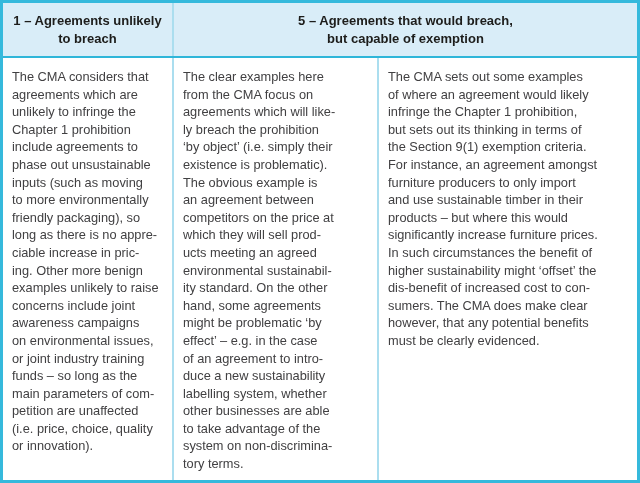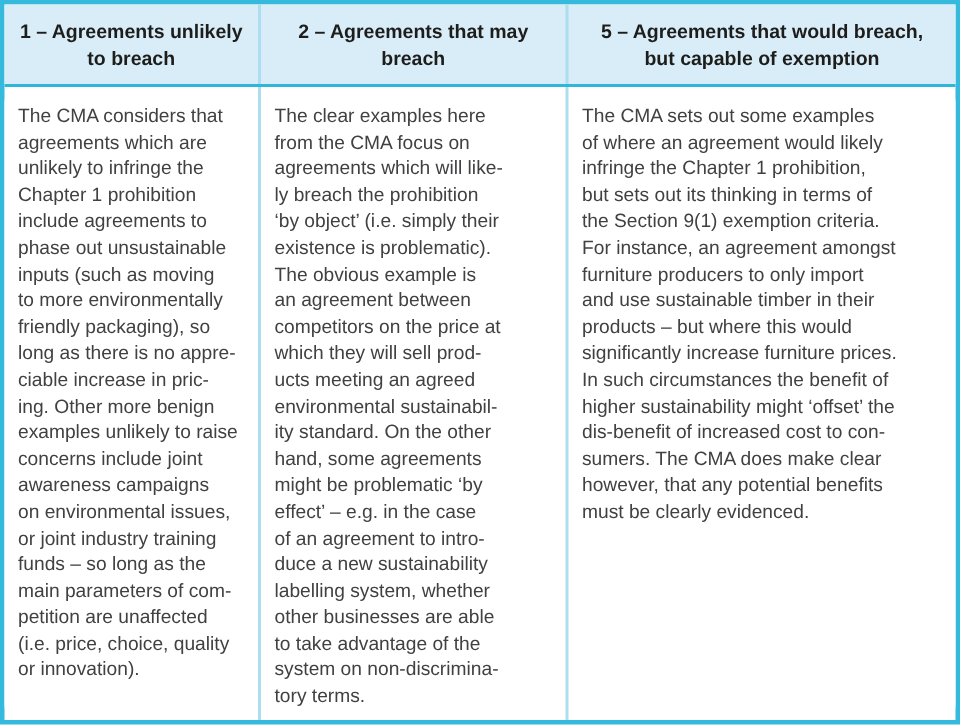--- a/index.html
+++ b/index.html
@@ -27,21 +27,20 @@
   .header-row {
     display: flex;
     flex: 0 0 53px;
     background: #d9edf8;
     border-bottom: 2px solid #2fb6d9;
   }
   .body-row {
     display: flex;
     flex: 1 1 auto;
     background: #ffffff;
-    border-radius: 10px;
   }
   .hcell {
     box-sizing: border-box;
     display: flex;
     align-items: center;
     justify-content: center;
     text-align: center;
     font-weight: bold;
     font-size: 13px;
     line-height: 18px;
@@ -62,22 +61,20 @@
   .col-3 { flex: 1 1 auto; }
   .divider-right { border-right: 2px solid #abdeef; }
 </style>
 </head>
 <body>
 
 <div class="table">
   <div class="header-row">
     <div class="hcell col-1 divider-right">1 – Agreements unlikely
 to breach</div>
-    <div class="hcell col-2 divider-right">2 – Agreements that may
-breach</div>
     <div class="hcell col-3">5 – Agreements that would breach,
 but capable of exemption</div>
   </div>
   <div class="body-row">
     <div class="bcell col-1 divider-right">The CMA considers that
 agreements which are
 unlikely to infringe the
 Chapter 1 prohibition
 include agreements to
 phase out unsustainable

